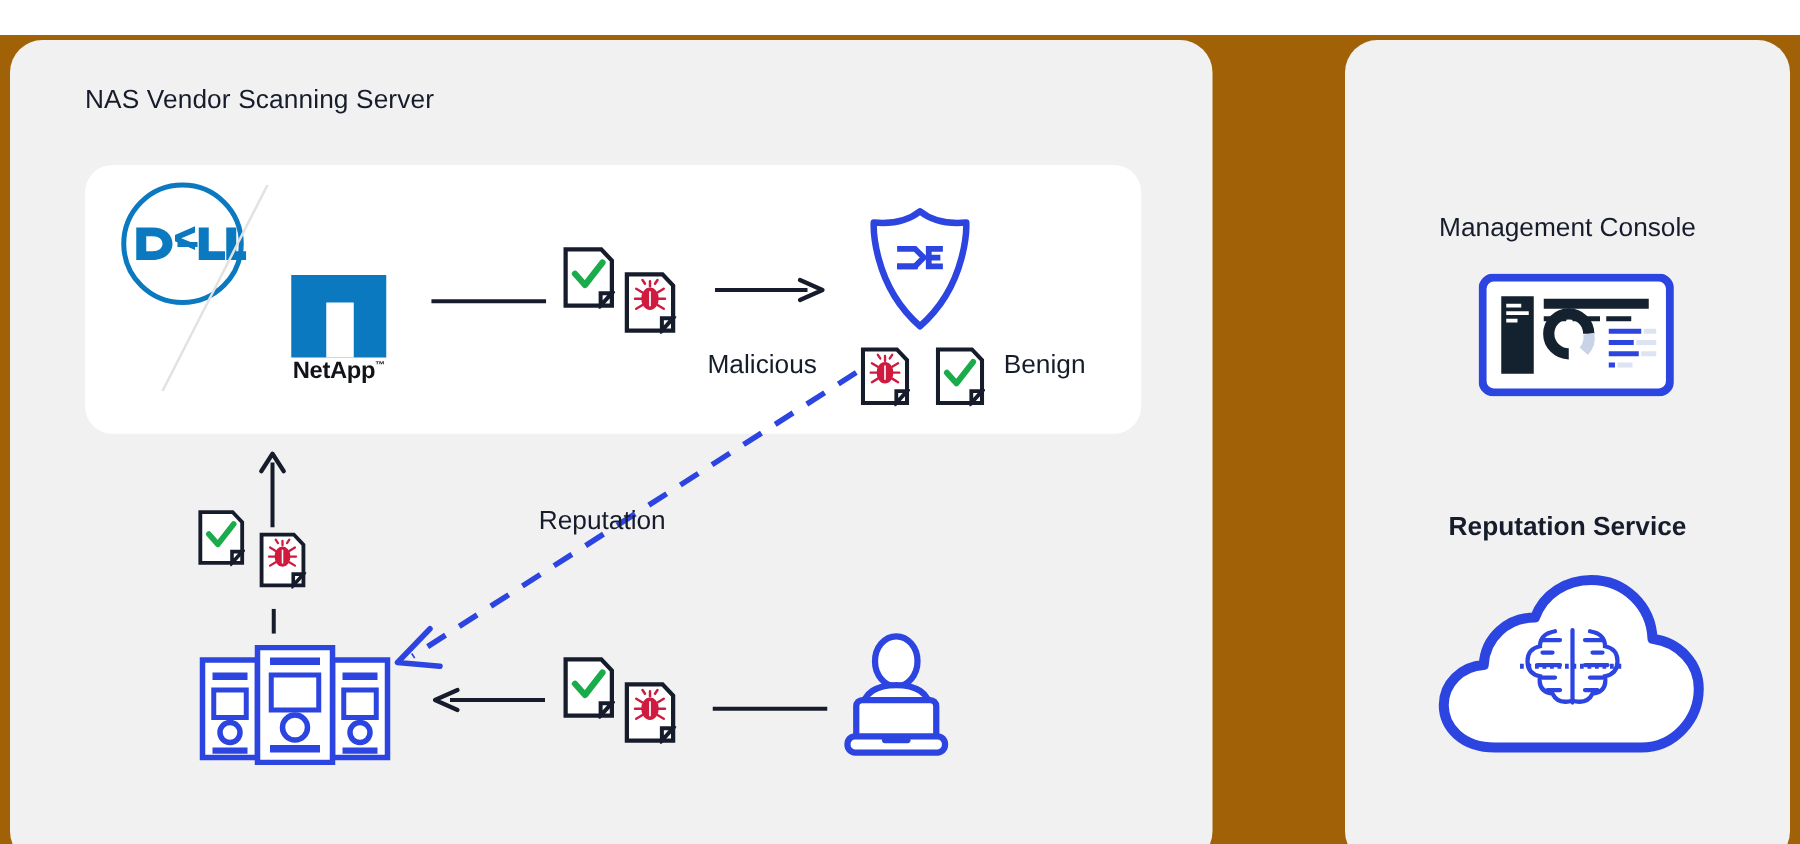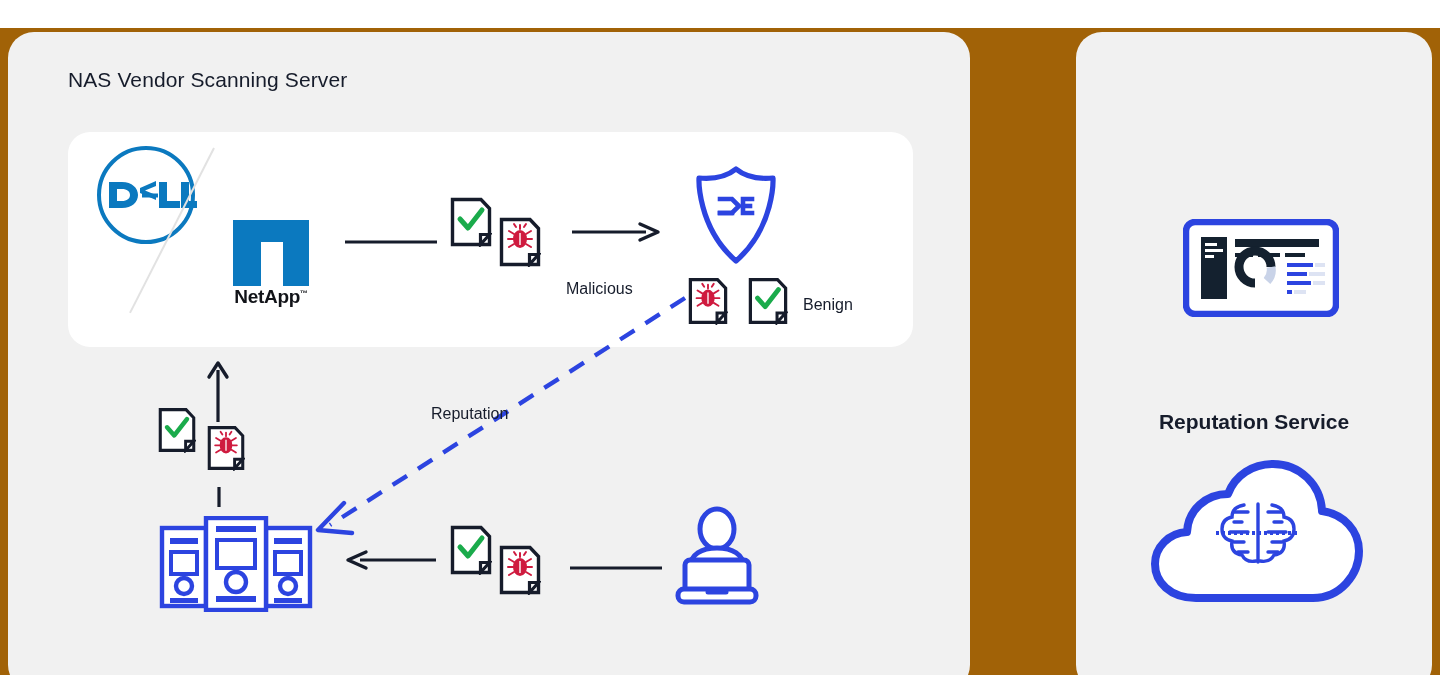--- a/index.html
+++ b/index.html
@@ -38,27 +38,27 @@
     position: absolute;
     font-size: 21px;
     color: #161c2b;
     white-space: nowrap;
     letter-spacing: .1px;
   }
   #nas-vendor-title { left: 68px; top: 40px; }
 
   .node-label {
     position: absolute;
-    font-size: 16px;
+    font-size: 21px;
     color: #161c2b;
     white-space: nowrap;
     text-align: center;
   }
   #label-malicious { left: 566px; top: 252px; }
-  #label-benign    { left: 803px; top: 268px; }
+  #label-benign    { left: 803px; top: 252px; }
   #label-remediation { left: 431px; top: 377px; }
   #label-nas-cluster { left: 140px; top: 592px; width: 190px; }
 
   .right-title {
     position: absolute;
     font-size: 21px;
     color: #161c2b;
     width: 356px;
     text-align: center;
     left: 0;
@@ -348,20 +348,21 @@
       <ellipse cx="45" cy="23" rx="17" ry="20" fill="#ffffff" stroke="#2c44e0" stroke-width="5"></ellipse>
       <path d="M18 62 C18 48 30 42 45 42 C60 42 72 48 72 62" fill="#ffffff" stroke="#2c44e0" stroke-width="5"></path>
       <rect x="13" y="54" width="64" height="33" rx="5" fill="#ffffff" stroke="#2c44e0" stroke-width="5"></rect>
       <rect x="6" y="83" width="78" height="13" rx="6" fill="#ffffff" stroke="#2c44e0" stroke-width="5"></rect>
       <path d="M36 86 h18" stroke="#2c44e0" stroke-width="5" stroke-linecap="round"></path>
     </svg>
   </div>
 
   <div class="panel" id="panel-right"></div>
 
+  <div class="right-title" id="title-management-console" style="left:1076px;">Management Console</div>
 
   <div class="abs" id="management-console-icon">
     <svg width="156" height="98" viewBox="0 0 156 98">
       <rect x="3" y="3" width="150" height="92" rx="9" fill="#ffffff" stroke="#2c44e0" stroke-width="6.5"></rect>
       <rect x="13" y="13" width="130" height="72" fill="#ffffff"></rect>
       <rect x="18" y="18" width="26" height="62" fill="#14212f"></rect>
       <g fill="#ffffff">
         <rect x="22" y="24" width="12" height="3"></rect>
         <rect x="22" y="30" width="18" height="3"></rect>
         <rect x="22" y="36" width="9" height="3"></rect>

